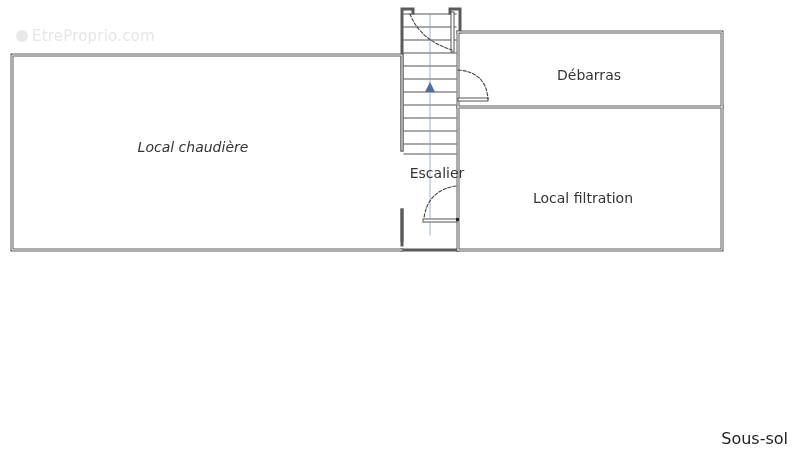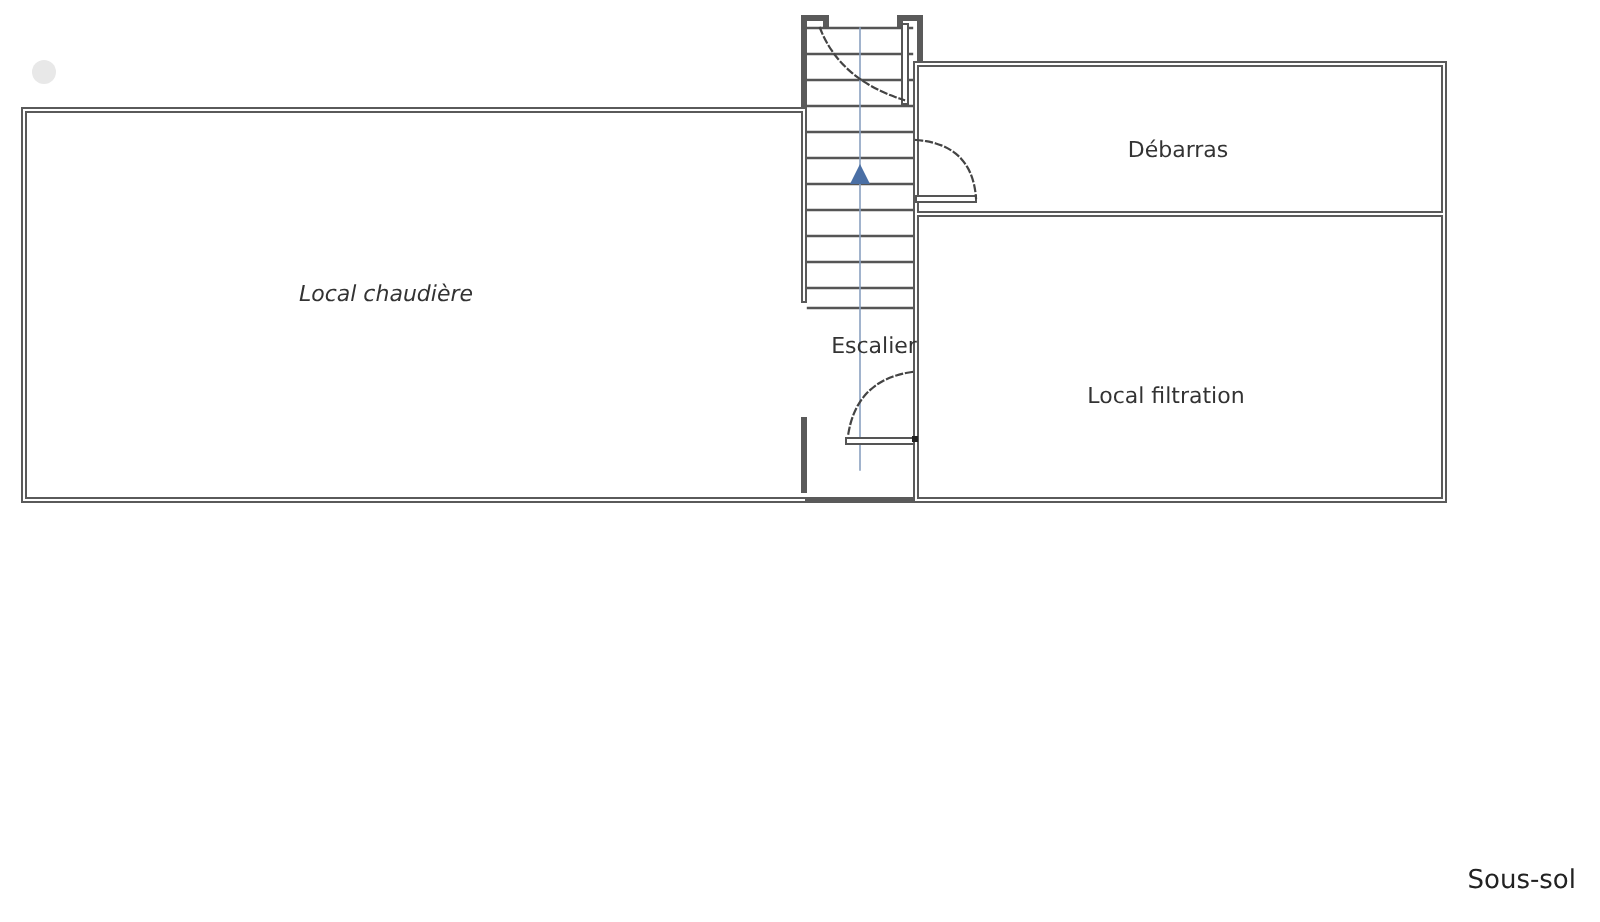--- a/index.html
+++ b/index.html
@@ -1,27 +1,27 @@
 <!DOCTYPE html>
 <html><head>
 <meta charset="utf-8">
 <style>
   html, body { margin: 0; padding: 0; background: #ffffff; }
   body { width: 800px; height: 461px; position: relative; overflow: hidden; font-family: "DejaVu Sans", sans-serif; }
   .plan { position: absolute; left: 0; top: 0; width: 800px; height: 461px; }
-  .label { position: absolute; font-size: 11px; color: #333333; white-space: nowrap; transform: translate(-50%, -50%); }
+  .label { position: absolute; font-size: 14px; color: #333333; white-space: nowrap; transform: translate(-50%, -50%); }
   .watermark { position: absolute; left: 16px; top: 27px; font-size: 15px; color: #e6e6e6; font-family: "DejaVu Sans", sans-serif; letter-spacing: 0.2px; }
   .wm-dot { display: inline-block; width: 12px; height: 12px; border-radius: 50%; background: #e8e8e8; vertical-align: -1px; margin-right: 4px; }
-  .level { position: absolute; right: 12px; bottom: 13px; font-size: 13px; color: #222; }
+  .level { position: absolute; right: 12px; bottom: 13px; font-size: 16px; color: #222; }
 </style>
 </head>
 <body>
 
 <div class="watermark">
-  <span class="wm-dot"></span>
+  <span class="wm-dot"></span><span>EtreProprio.com</span>
 </div>
 
 <svg class="plan" viewBox="0 0 800 461" xmlns="http://www.w3.org/2000/svg">
   <g fill="none" stroke-linecap="square">
 
     <g stroke="#5a5a5a" stroke-width="3">
 
       <polyline points="402,240 402,210"></polyline>
       <polyline points="402,150 402,55 12,55 12,250 402,250"></polyline>
 

